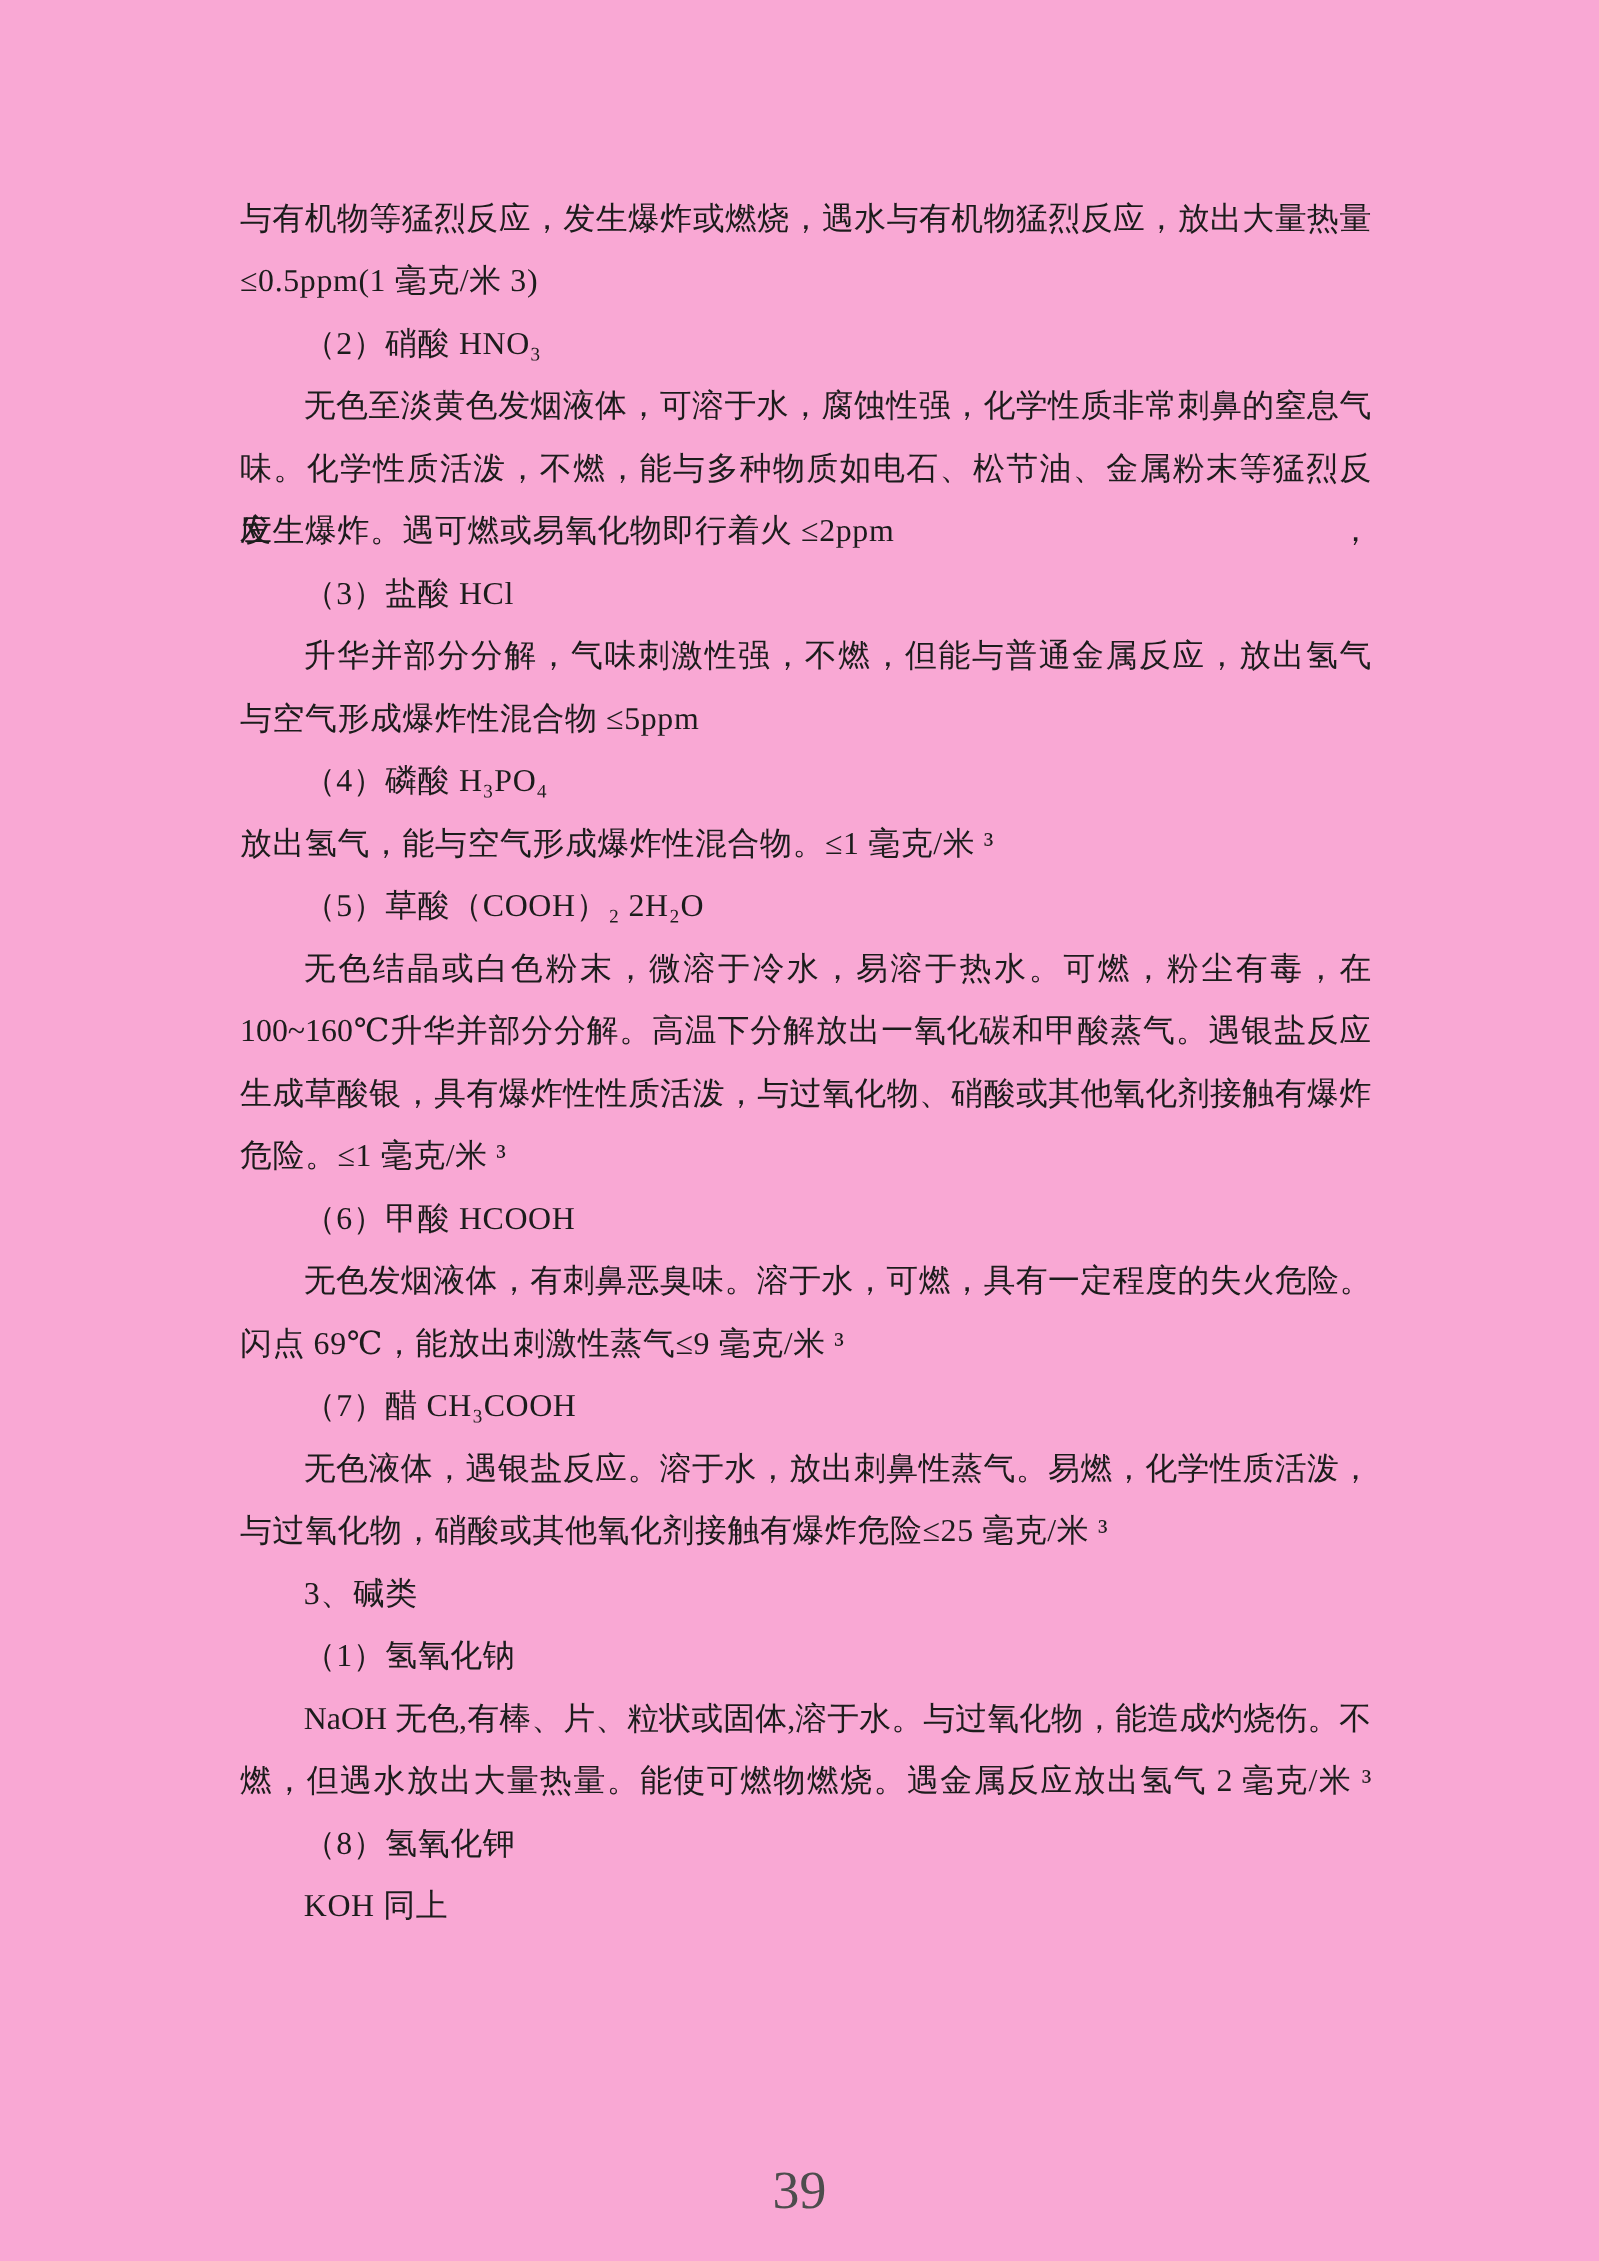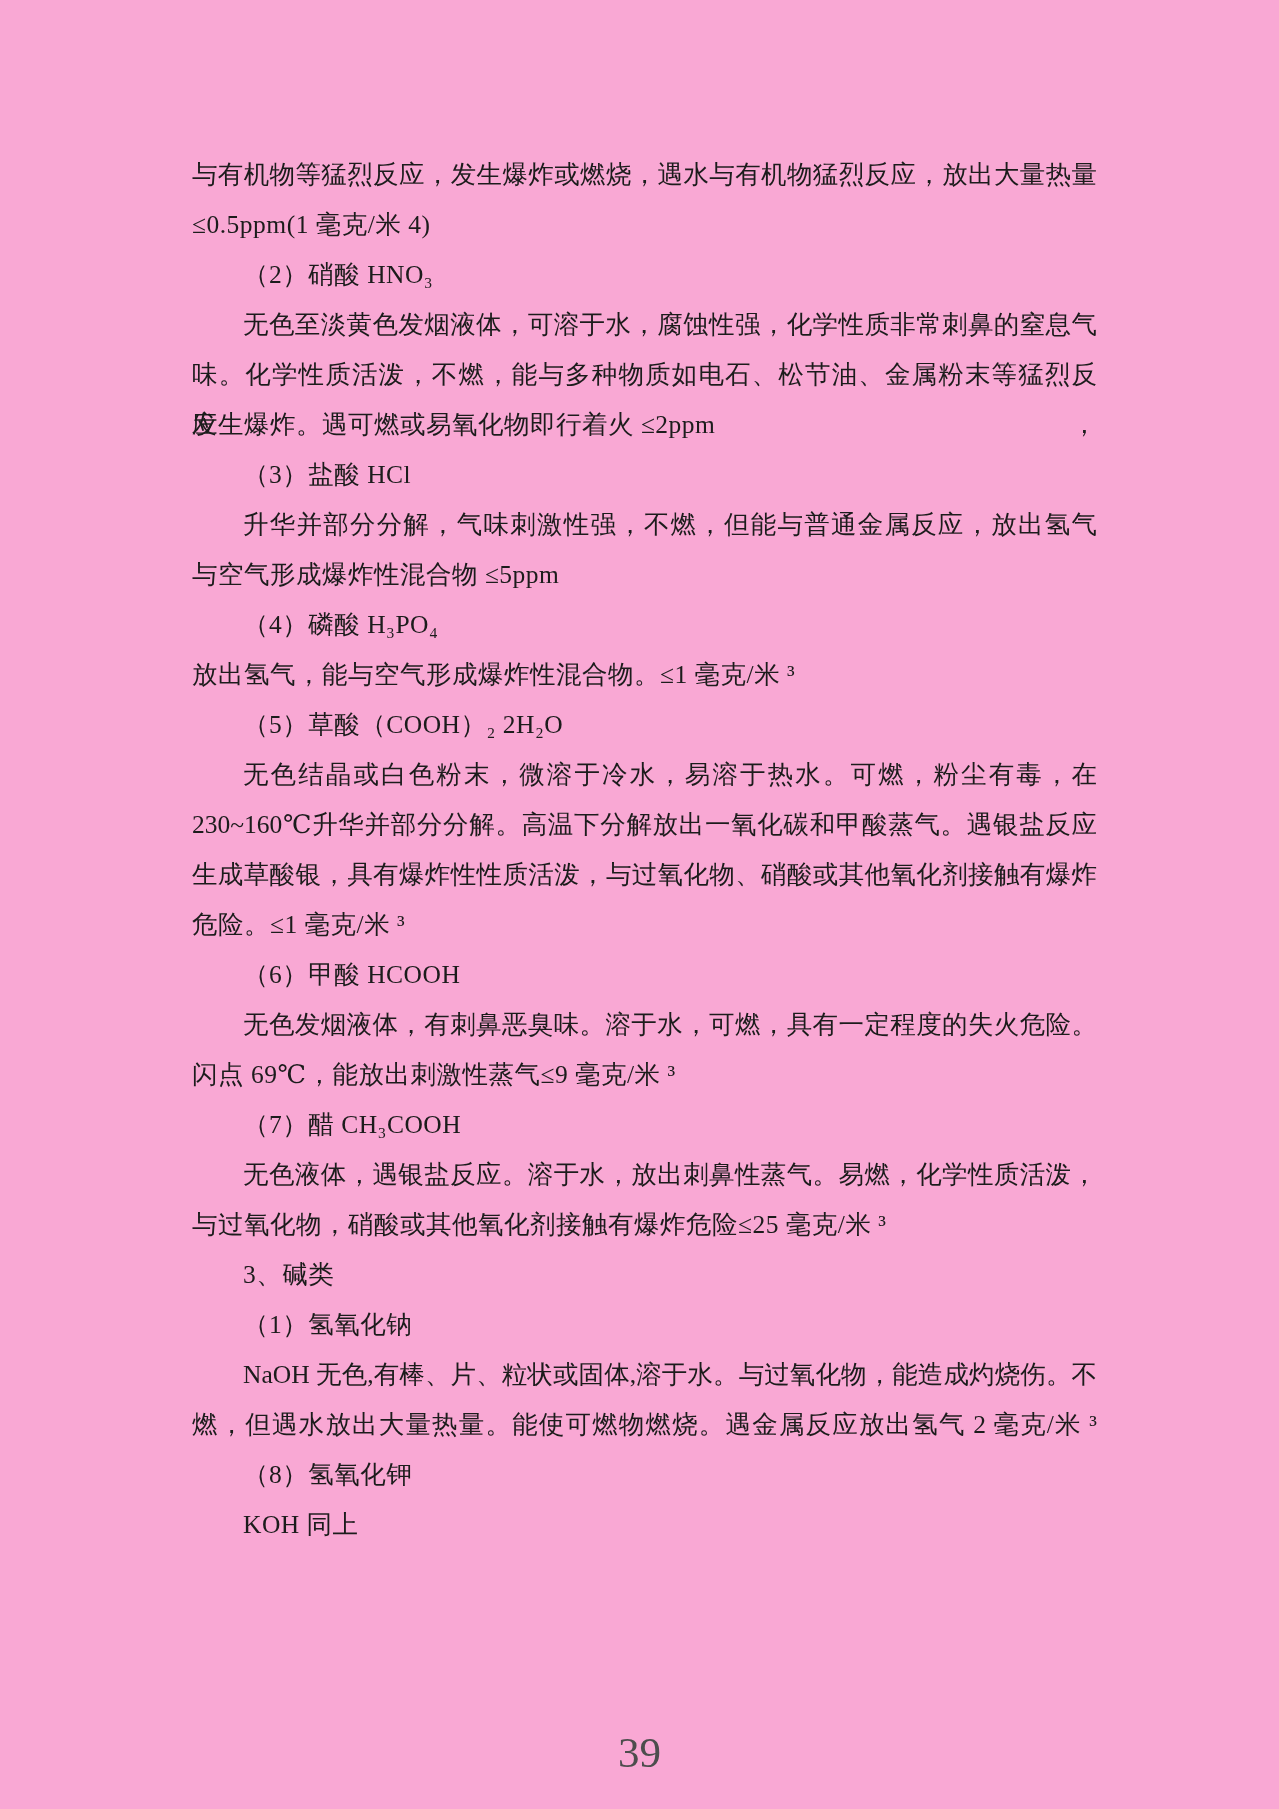--- a/index.html
+++ b/index.html
@@ -55,33 +55,33 @@
     line-height: 50px;
     color: #4d4d4d;
   }
 </style>
 </head>
 <body>
 
 <div class="page">
   <div class="text-block">
       <div class="line justify">与有机物等猛烈反应，发生爆炸或燃烧，遇水与有机物猛烈反应，放出大量热量</div>
-      <div class="line">≤0.5ppm(1 毫克/米 4)</div>
+      <div class="line">≤0.5ppm(1 毫克/米 3)</div>
       <div class="line indent">（2）硝酸 HNO₃</div>
       <div class="line indent justify">无色至淡黄色发烟液体，可溶于水，腐蚀性强，化学性质非常刺鼻的窒息气</div>
       <div class="line justify">味。化学性质活泼，不燃，能与多种物质如电石、松节油、金属粉末等猛烈反应，</div>
       <div class="line">发生爆炸。遇可燃或易氧化物即行着火 ≤2ppm</div>
       <div class="line indent">（3）盐酸 HCl</div>
       <div class="line indent justify">升华并部分分解，气味刺激性强，不燃，但能与普通金属反应，放出氢气</div>
       <div class="line">与空气形成爆炸性混合物 ≤5ppm</div>
       <div class="line indent">（4）磷酸 H₃PO₄</div>
       <div class="line">放出氢气，能与空气形成爆炸性混合物。≤1 毫克/米 ³</div>
       <div class="line indent">（5）草酸（COOH）₂ 2H₂O</div>
       <div class="line indent justify">无色结晶或白色粉末，微溶于冷水，易溶于热水。可燃，粉尘有毒，在</div>
-      <div class="line justify">230~160℃升华并部分分解。高温下分解放出一氧化碳和甲酸蒸气。遇银盐反应</div>
+      <div class="line justify">100~160℃升华并部分分解。高温下分解放出一氧化碳和甲酸蒸气。遇银盐反应</div>
       <div class="line justify">生成草酸银，具有爆炸性性质活泼，与过氧化物、硝酸或其他氧化剂接触有爆炸</div>
       <div class="line">危险。≤1 毫克/米 ³</div>
       <div class="line indent">（6）甲酸 HCOOH</div>
       <div class="line indent justify">无色发烟液体，有刺鼻恶臭味。溶于水，可燃，具有一定程度的失火危险。</div>
       <div class="line">闪点 69℃，能放出刺激性蒸气≤9 毫克/米 ³</div>
       <div class="line indent">（7）醋 CH₃COOH</div>
       <div class="line indent justify">无色液体，遇银盐反应。溶于水，放出刺鼻性蒸气。易燃，化学性质活泼，</div>
       <div class="line">与过氧化物，硝酸或其他氧化剂接触有爆炸危险≤25 毫克/米 ³</div>
       <div class="line indent">3、碱类</div>
       <div class="line indent">（1）氢氧化钠</div>

